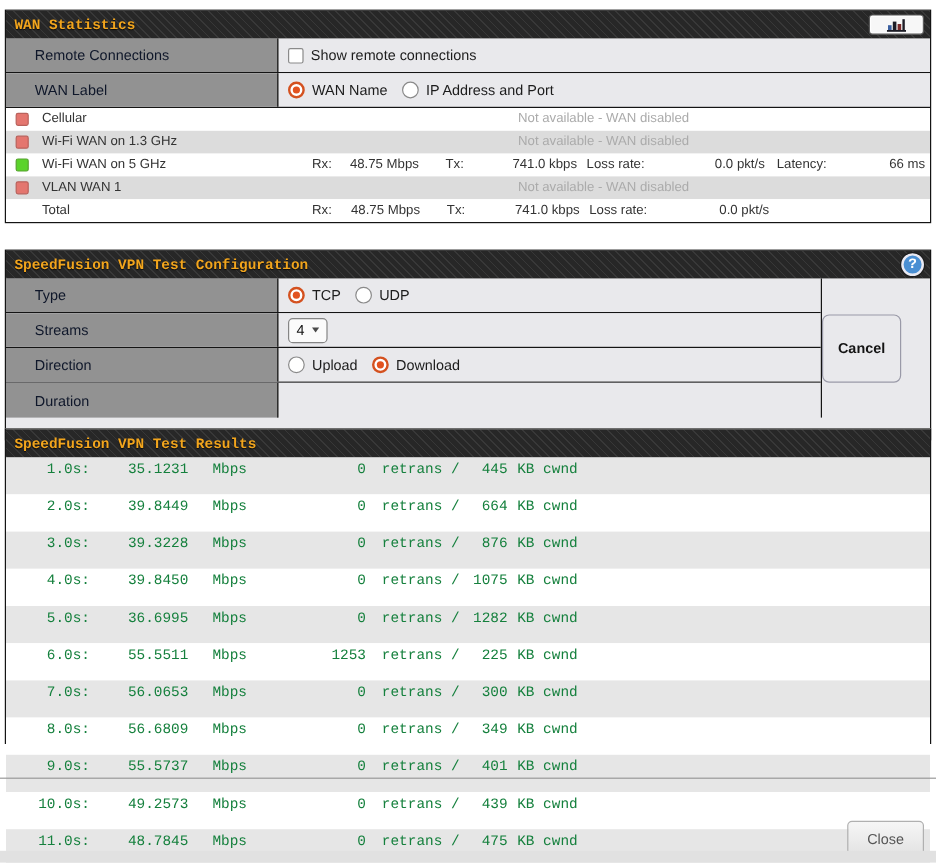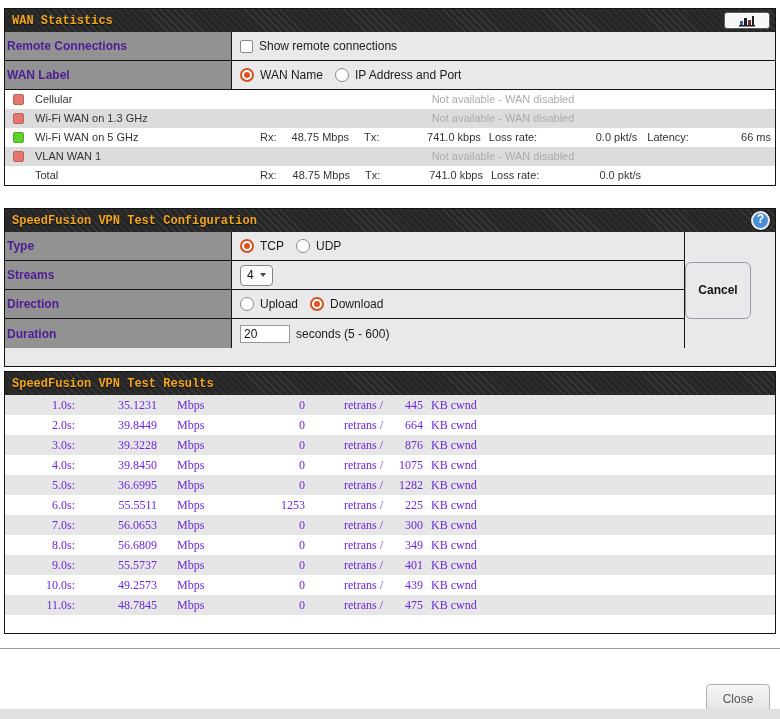--- a/index.html
+++ b/index.html
@@ -9,21 +9,21 @@
     font-family:"Liberation Sans", sans-serif;
     position:relative;
     overflow:hidden;
   }
   .box {
     position:absolute; left:4px; width:772px;
     border:1px solid #141414; background:#fff;
   }
   #wan-box { top:8px; height:178px; }
   #config-box { top:208px; height:159px; background:#e9e9ec; }
-  #results-box { top:371px; height:263px; }
+  #results-box { top:357px; height:263px; }
 
   
   .panel-header {
     height:23px; position:relative;
     display:flex; align-items:center; padding:0 7px;
     background-color:#272727;
     background-image:repeating-linear-gradient(45deg, rgba(255,255,255,0.08) 0 1px, rgba(255,255,255,0) 1px 5px);
     font-family:Liberation Mono, monospace;
   }
   .panel-title {
@@ -46,24 +46,23 @@
     background:#4a8fd3; border:2px solid #e9e9f2;
     box-shadow:0 0 0 1px #1d1d1d;
     color:#fff; font-weight:bold; font-size:12px; line-height:15px;
     text-align:center; cursor:pointer;
   }
 
   
   .form-row { display:flex; height:29px; border-bottom:1px solid #141414; background:#e9e9ec; }
   .form-row:last-child { border-bottom:none; }
   .label-cell {
-    width:227px; flex:none; background:#929292; color:#4c1d95;
-    font-size:12px; display:flex; align-items:center; padding-left:2px;
+    width:227px; flex:none; background:#929292; color:#0f172a;
+    font-size:12px; display:flex; align-items:center; padding-left:24px;
     border-right:1px solid #141414;
-    font-weight:bold;
   }
   .value-cell {
     flex:1; display:flex; align-items:center; gap:6px;
     padding-left:8px; font-size:12px; color:#1c1c1c;
   }
   .ctl-label { white-space:nowrap; }
   .gap-left { margin-left:6px; }
 
   
   .checkbox {
@@ -107,21 +106,21 @@
   .led-green { background:#5bd32b; border:1px solid #57a32f; }
   .wan-name { position:absolute; left:30px; top:0; line-height:19px; white-space:nowrap; }
   .wan-disabled {
     position:absolute; left:230px; right:4px; top:0;
     text-align:center; line-height:19px; color:#ababab; white-space:nowrap;
   }
   .wan-stats { position:absolute; left:230px; right:4px; top:0; display:flex; line-height:19px; }
   .wan-stats span { white-space:nowrap; }
   .rx-l { margin-left:25px; width:30px; }
   .rx-v { width:60px; text-align:right; }
-  .tx-l { margin-left:15px; width:30px; }
+  .tx-l { margin-left:15px; width:30px;text-align:center; }
   .tx-v { width:88px; text-align:right; }
   .loss-l { margin-left:8px; width:62px; }
   .loss-v { width:88px; text-align:right; }
   .lat-l { margin-left:10px; width:55px; }
   .lat-v { width:70px; text-align:right; }
 
   
   .config-body { display:flex; height:116px; }
   .config-left { flex:1; display:flex; flex-direction:column; }
   .config-left .form-row { height:29px; }
@@ -131,22 +130,22 @@
   }
   .cancel-btn {
     width:66px; height:57px; background:#e9e9ec;
     border:1px solid #9a9aa8; border-radius:6px;
     font-family:inherit; font-size:12px; font-weight:bold; color:#141414;
     cursor:pointer;
   }
 
   
   .result-row {
-    display:flex; height:20px; line-height:20px;
-    font-family:Liberation Serif, serif; font-size:12px; color:#6d28d9;
+    display:flex; height:31px; line-height:20px;
+    font-family:Liberation Mono, monospace; font-size:12px; color:#15803d;
     background:#fff;
   }
   .result-row:nth-child(odd) { background:#e6e6e6; }
   .result-row span { white-space:pre; }
   .r-time { width:70px; text-align:right; }
   .r-mbps { width:82px; text-align:right; }
   .r-unit-mbps { margin-left:20px; width:42px; }
   .r-retrans { width:86px; text-align:right; }
   .r-unit-retrans { margin-left:8px; width:70px;text-align:right; }
   .r-cwnd { width:40px; text-align:right; }
@@ -286,24 +285,20 @@
         <div class="value-cell">
           <span class="radio"></span>
           <span class="ctl-label">Upload</span>
           <span class="radio checked gap-left"></span>
           <span class="ctl-label">Download</span>
         </div>
       </div>
 
       <div class="form-row">
         <div class="label-cell">Duration</div>
-        <div class="value-cell">
-          <input class="duration-input" type="text" value="20" style="">
-          <span class="ctl-label">seconds (5 - 600)</span>
-        </div>
       </div>
 
     </div>
     <div class="config-btncol">
       <button class="cancel-btn">Cancel</button>
     </div>
   </div>
 </section>
 
 <section class="box" id="results-box">

